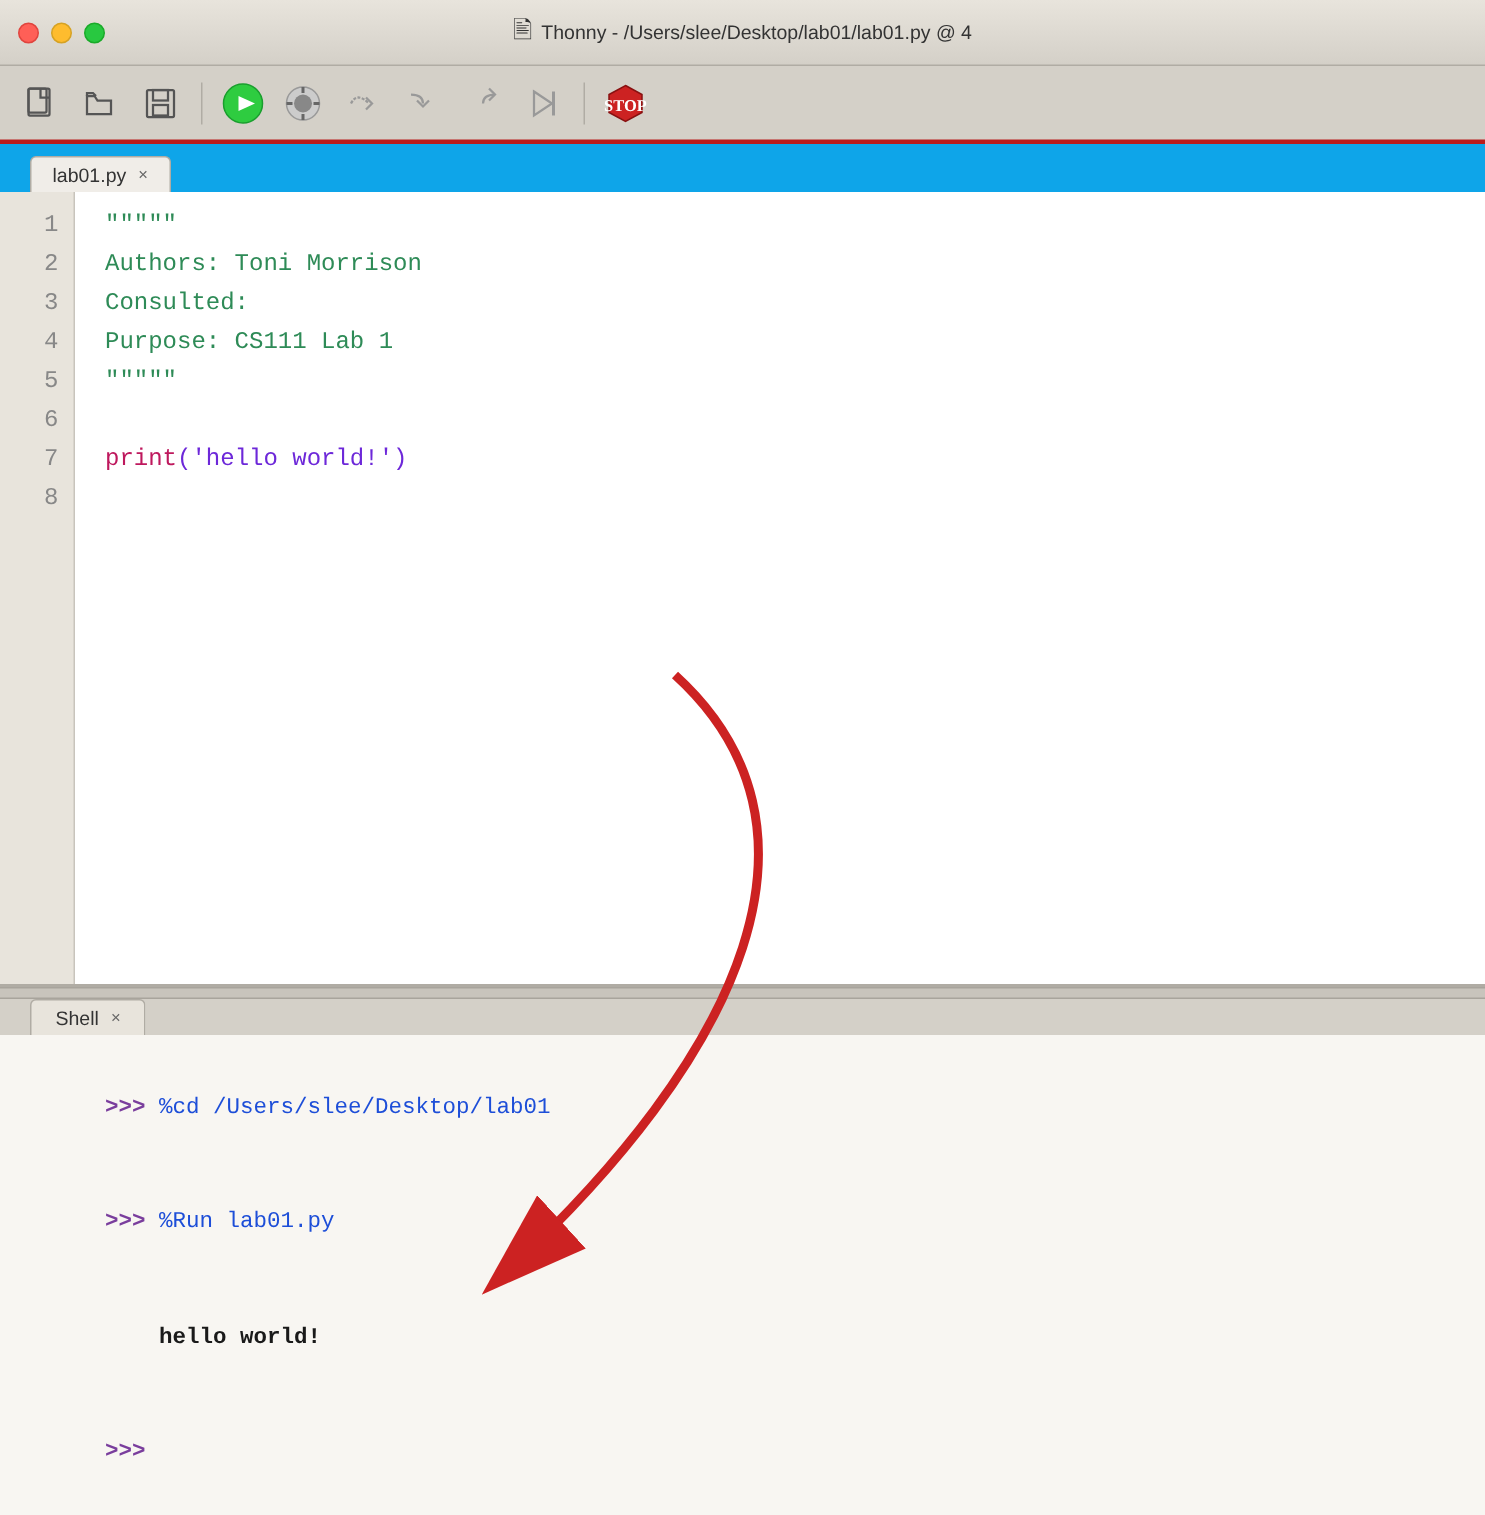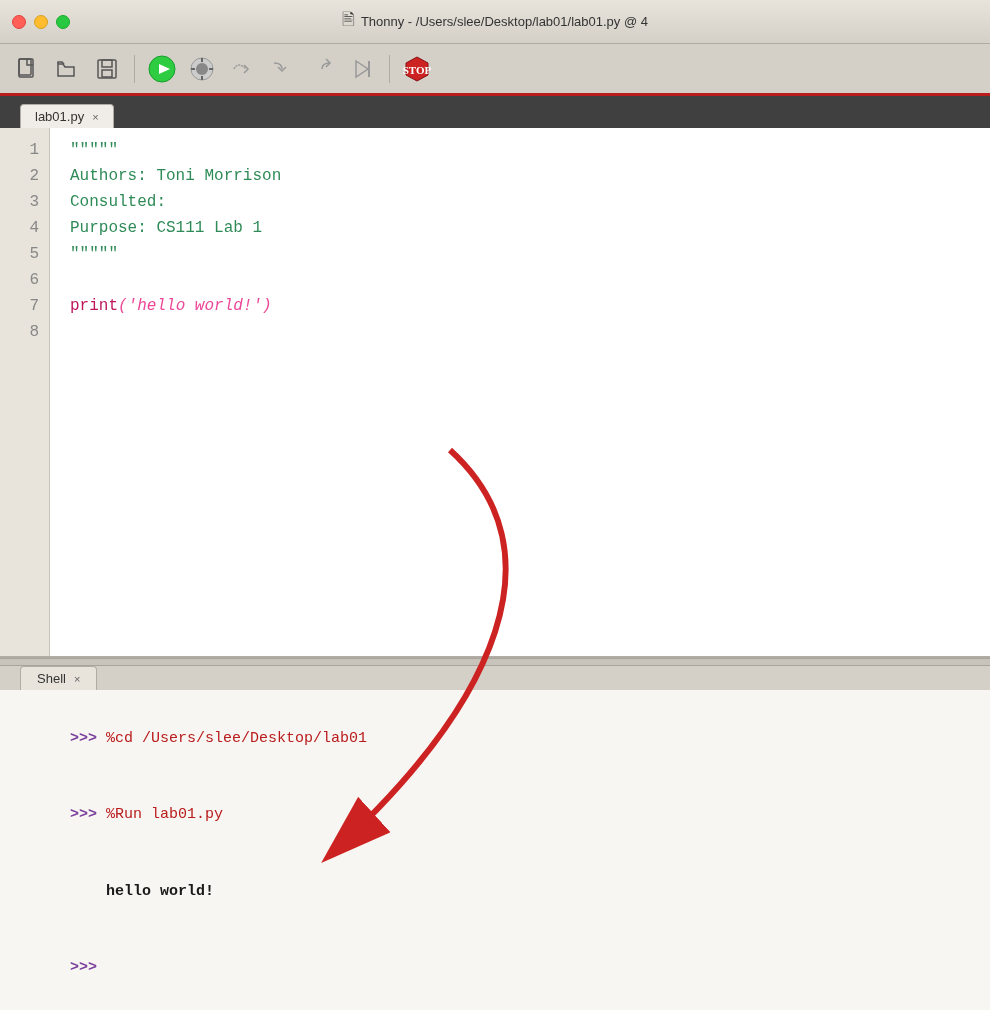--- a/index.html
+++ b/index.html
@@ -75,21 +75,21 @@
 
     .toolbar-separator {
       width: 1px;
       height: 28px;
       background: #b0aca4;
       margin: 0 4px;
     }
 
     
     .tab-bar {
-      background: #404040;
+      background: #0ea5e9;
       height: 32px;
       display: flex;
       align-items: flex-end;
       padding-left: 20px;
     }
 
     .tab {
       background: #f0ede8;
       border: 1px solid #b0aca4;
       border-bottom: none;
@@ -208,21 +208,21 @@
       font-size: 15px;
     }
 
     .shell-line {
       line-height: 1.7;
       white-space: pre;
     }
 
     .shell-info { color: #888; }
     .shell-prompt { color: #7a3e9d; font-weight: bold; }
-    .shell-cmd { color: #b91c1c; text-align: right; }
+    .shell-cmd { color: #1d4ed8; text-align: right; }
     .shell-output { color: #1a1a1a; font-weight: bold; }
     .shell-prompt-next { color: #7a3e9d; font-weight: bold; }
 
     
     .annotation-layer {
       position: absolute;
       top: 0;
       left: 0;
       width: 990px;
       height: 1010px;
@@ -340,21 +340,21 @@
     <div class="line-number">7</div>
     <div class="line-number">8</div>
   </div>
   <div class="code-area">
     <div class="code-line color-green">"""""</div>
     <div class="code-line color-green">Authors: Toni Morrison</div>
     <div class="code-line color-green">Consulted:</div>
     <div class="code-line color-green">Purpose: CS111 Lab 1</div>
     <div class="code-line color-green">"""""</div>
     <div class="code-line"> </div>
-    <div class="code-line"><span style="color:#be185d;">print</span><span style="color:#ec4899;font-style:italic;">('hello world!')</span></div>
+    <div class="code-line"><span style="color:#be185d;">print</span><span style="color:#6d28d9;">('hello world!')</span></div>
   </div>
 </div>
 
 <div class="panel-divider"></div>
 
 <div class="shell-panel">
 
   <div class="shell-tab-bar">
     <div class="shell-tab">
       <span>Shell</span>

